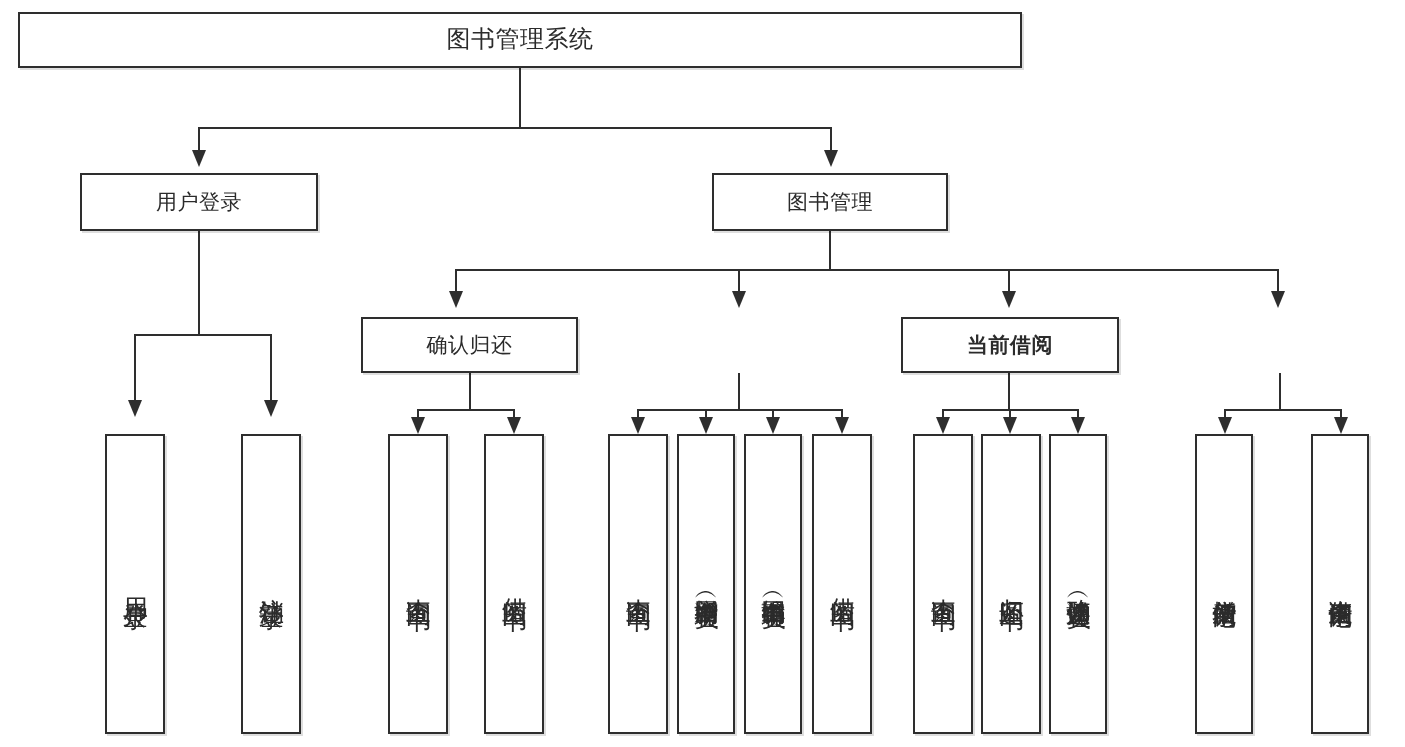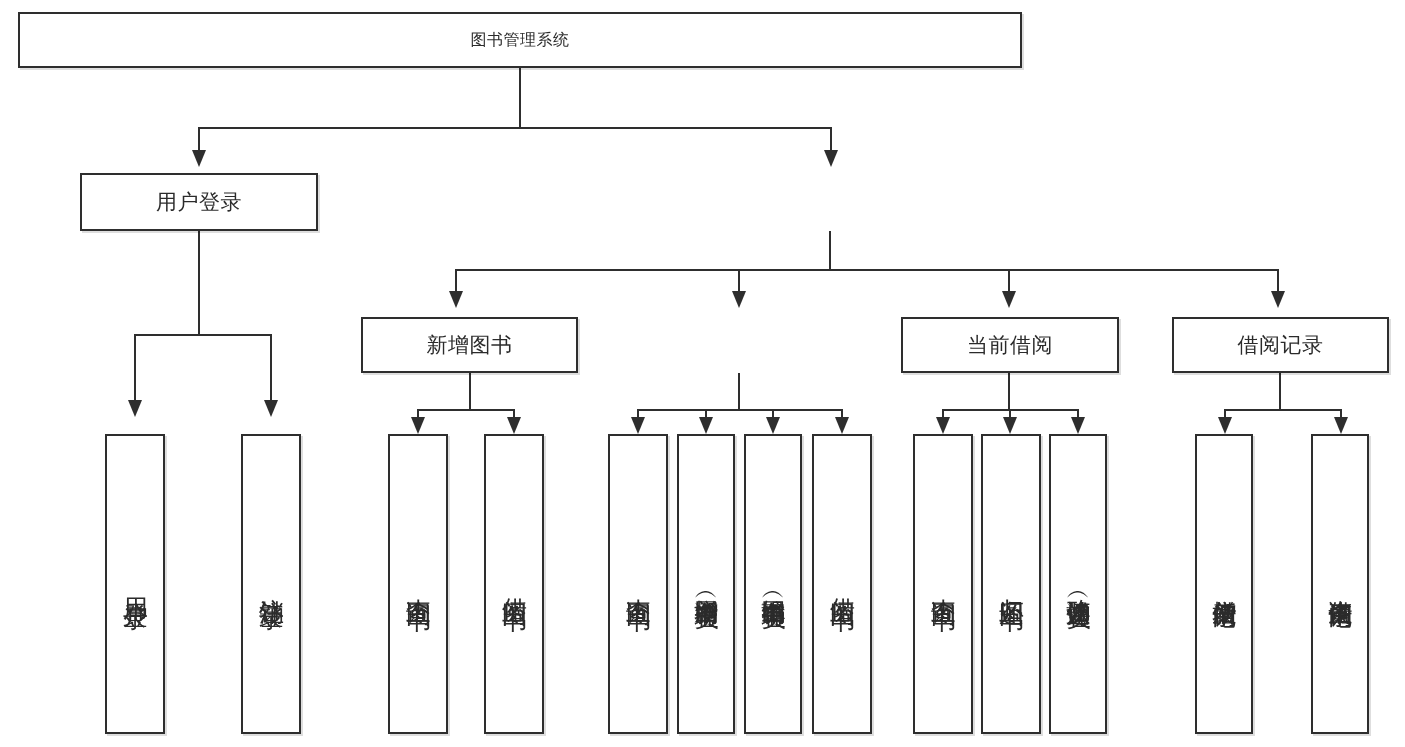--- a/index.html
+++ b/index.html
@@ -33,21 +33,21 @@
     text-align: center;
     line-height: 1.08;
     letter-spacing: 0.5px;
     white-space: nowrap;
   }
   
   .node.horiz .label {
     font-size: 21px;
   }
   .node.root .label {
-    font-size: 16px;
+    font-size: 24px;
   }
   
   .node.vert {
     align-items: center;
   }
   .node.vert .label {
     writing-mode: vertical-rl;
     text-orientation: upright;
     font-size: 25px;
     line-height: 1.12;
@@ -104,47 +104,47 @@
   <div class="conn h" style="left:198px; top:127px; width:634px;"></div>
   <div class="conn v" style="left:198px; top:127px; height:25px;"></div>
   <div class="arrow" style="left:192px; top:150px;"></div>
   <div class="conn v" style="left:830px; top:127px; height:25px;"></div>
   <div class="arrow" style="left:824px; top:150px;"></div>
 
   <div class="node horiz" style="left:80px; top:173px; width:238px; height:58px;">
     <span class="label">用户登录</span>
   </div>
 
+  <div class="node horiz" style="left:712px; top:173px; width:236px; height:58px;">
+    <span class="label">图书管理</span>
+  </div>
 
   <div class="conn v" style="left:198px; top:231px; height:104px;"></div>
   <div class="conn h" style="left:134px; top:334px; width:138px;"></div>
   <div class="conn v" style="left:134px; top:334px; height:68px;"></div>
   <div class="arrow" style="left:128px; top:400px;"></div>
   <div class="conn v" style="left:270px; top:334px; height:68px;"></div>
   <div class="arrow" style="left:264px; top:400px;"></div>
 
   <div class="conn v" style="left:829px; top:231px; height:39px;"></div>
   <div class="conn h" style="left:455px; top:269px; width:824px;"></div>
   <div class="conn v" style="left:455px; top:269px; height:24px;"></div>
   <div class="arrow" style="left:449px; top:291px;"></div>
   <div class="conn v" style="left:738px; top:269px; height:24px;"></div>
   <div class="arrow" style="left:732px; top:291px;"></div>
   <div class="conn v" style="left:1008px; top:269px; height:24px;"></div>
   <div class="arrow" style="left:1002px; top:291px;"></div>
   <div class="conn v" style="left:1277px; top:269px; height:24px;"></div>
   <div class="arrow" style="left:1271px; top:291px;"></div>
 
   <div class="node horiz" style="left:361px; top:317px; width:217px; height:56px;">
-    <span class="label">新增图书</span>
-  </div>
-  <div class="node horiz" style="left:901px; top:317px; width:218px; height:56px;">
+    <span class="label">确认归还</span>
+  </div>
+  <div class="node horiz" style="left:901px; top:317px; width:218px; height:56px;font-weight:bold;">
     <span class="label">当前借阅</span>
-  </div>
-  <div class="node horiz" style="left:1172px; top:317px; width:217px; height:56px;">
-    <span class="label">借阅记录</span>
   </div>
 
   <div class="conn v" style="left:469px; top:373px; height:37px;"></div>
   <div class="conn h" style="left:417px; top:409px; width:98px;"></div>
   <div class="conn v" style="left:417px; top:409px; height:10px;"></div>
   <div class="arrow" style="left:411px; top:417px;"></div>
   <div class="conn v" style="left:513px; top:409px; height:10px;"></div>
   <div class="arrow" style="left:507px; top:417px;"></div>
 
   <div class="conn v" style="left:738px; top:373px; height:37px;"></div>

